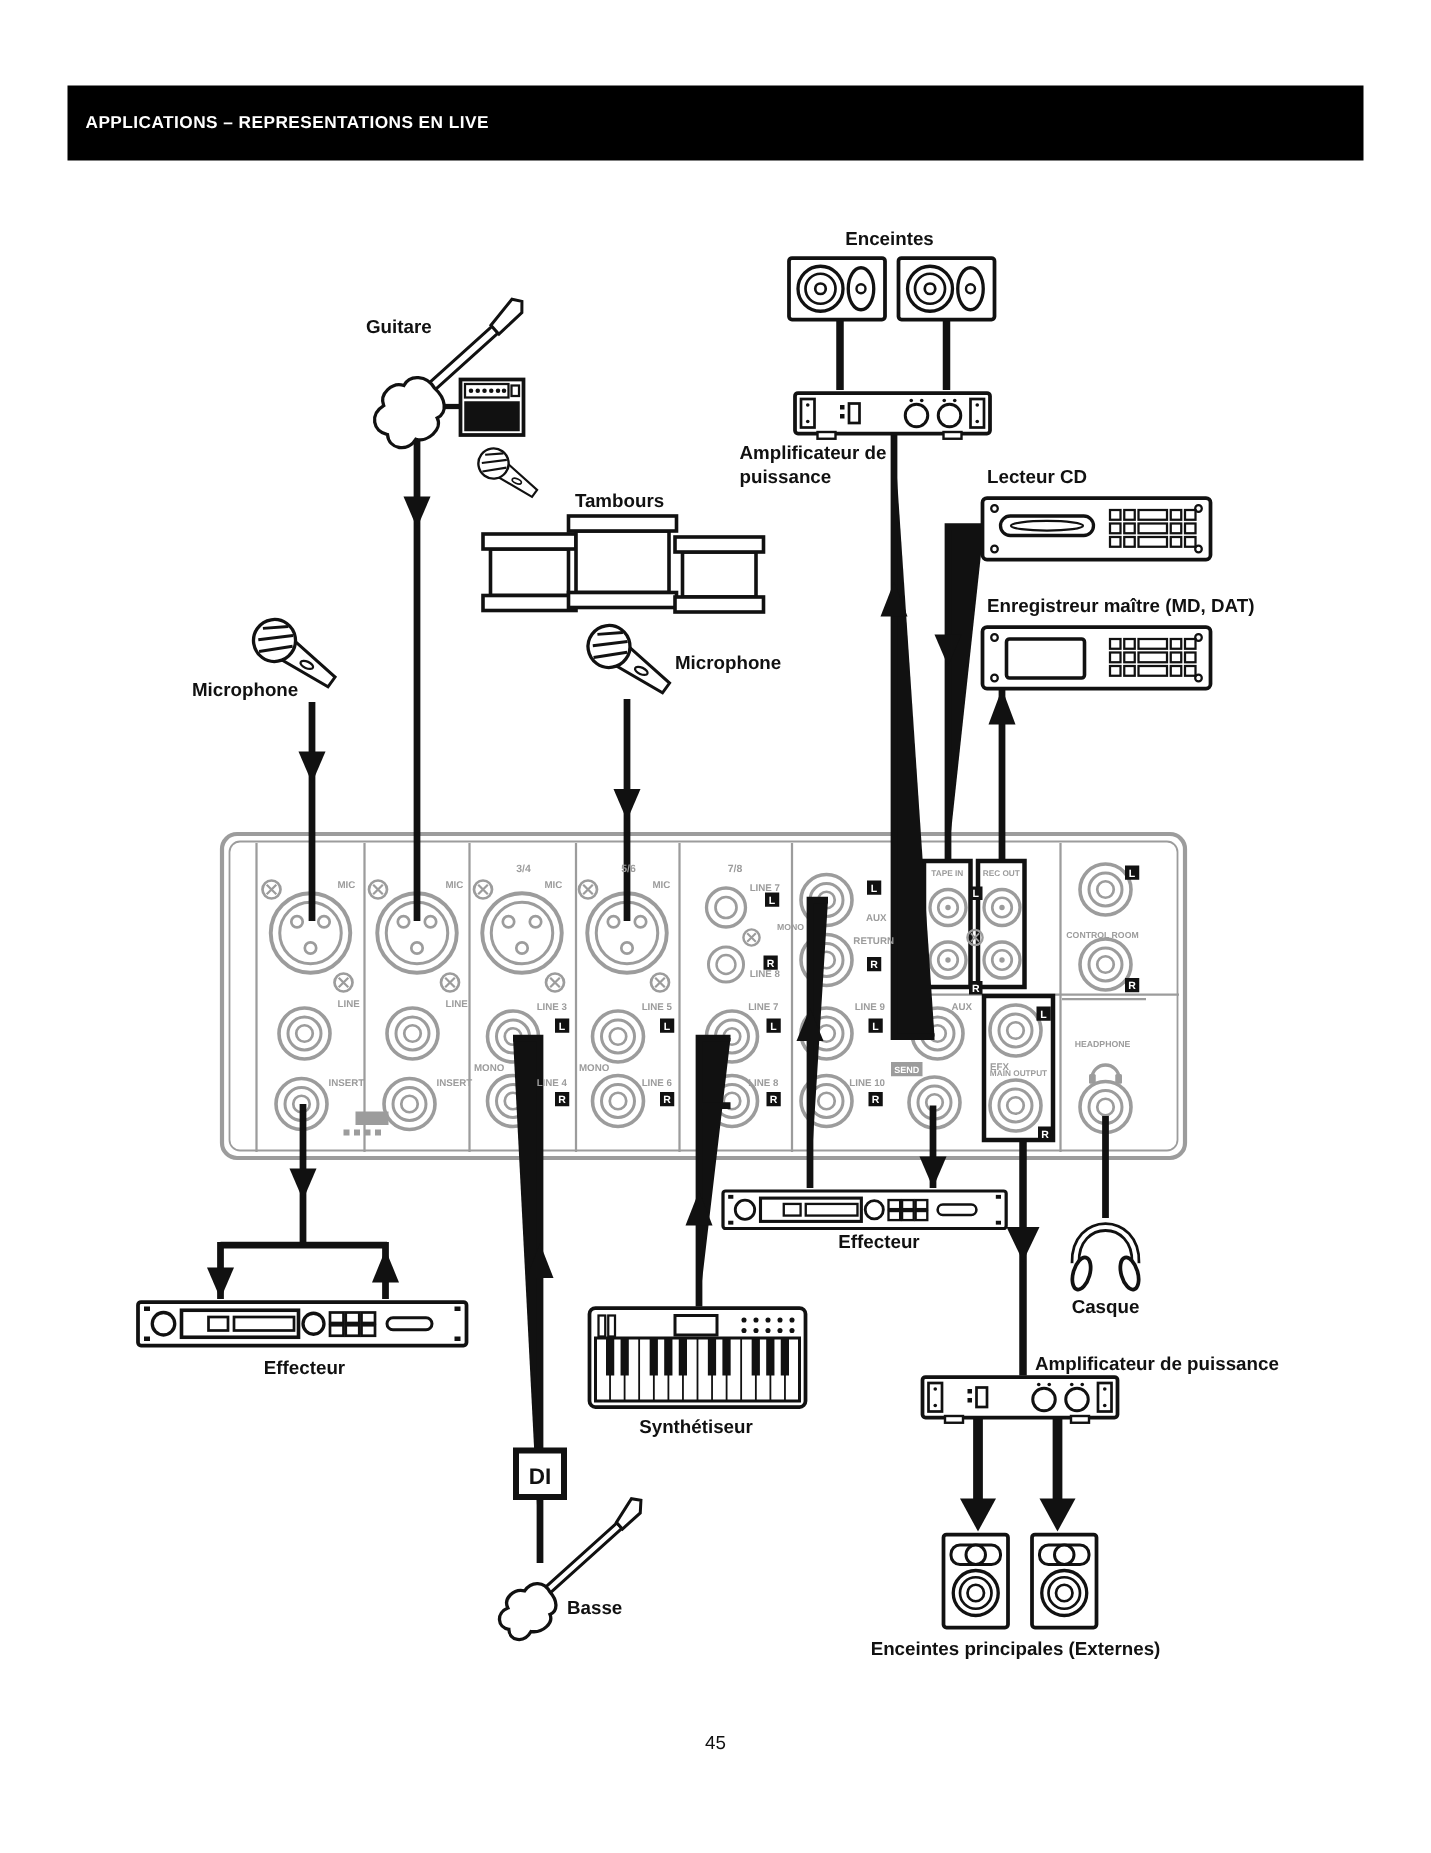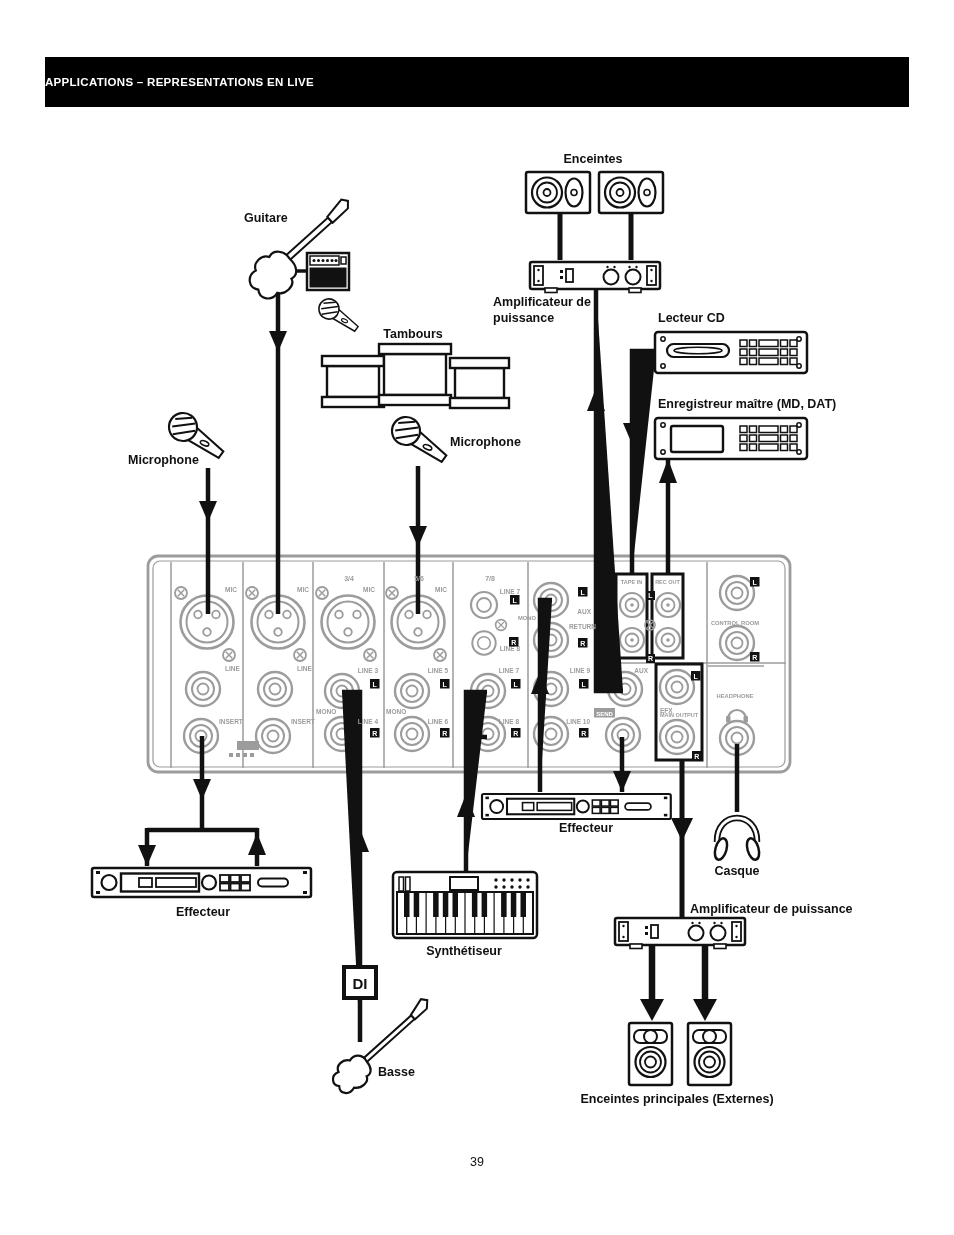--- a/index.html
+++ b/index.html
@@ -1,20 +1,20 @@
 <!DOCTYPE html>
 <html><head>
 <meta charset="utf-8">
 <style>
   html,body{margin:0;padding:0;background:#fff;}
   .page{position:relative;width:954px;height:1235px;background:#fff;overflow:hidden;
         font-family:"Liberation Sans",sans-serif;}
   .header{position:absolute;left:45px;top:57px;width:864px;height:50px;background:#000;
           display:flex;align-items:center;}
-  .header span{color:#fff;font-weight:bold;font-size:11.5px;letter-spacing:.3px;}
+  .header span{color:#fff;font-weight:bold;font-size:11.5px;letter-spacing:.3px;padding-left:12px;}
   .pageno{position:absolute;top:1155px;left:0;width:954px;text-align:center;
           font-size:12.5px;color:#111;}
   svg{position:absolute;left:0;top:0;}
   svg text{font-family:"Liberation Sans",sans-serif;}
   .t-lbl{font-weight:bold;font-size:12.5px;fill:#111;}
   .am{text-anchor:middle;} .ae{text-anchor:end;}
   .t-g{font-weight:bold;fill:#9c9c9c;}
   .s55{font-size:5.5px;} .s58{font-size:5.8px;} .s65{font-size:6.5px;} .s7{font-size:7px;}
   .t-badge{font-weight:bold;font-size:7px;fill:#fff;text-anchor:middle;}
   .t-send{font-weight:bold;font-size:6px;fill:#fff;text-anchor:middle;}
@@ -452,14 +452,14 @@
         <rect x="646" y="654" width="9" height="9" class="bb"></rect>
           <text x="650.5" y="661.3" class="t-badge">R</text>
         <rect x="692" y="751" width="9.5" height="9.5" class="bb"></rect>
           <text x="696.7" y="758.5" class="t-badge">R</text>
         <rect x="750" y="652" width="9.5" height="9.5" class="bb"></rect>
           <text x="754.7" y="659.5" class="t-badge">R</text>
       </g>
     </g>
   </svg>
 
-  <div class="pageno">39</div>
+  <div class="pageno">45</div>
 </div>
 
 </body></html>

